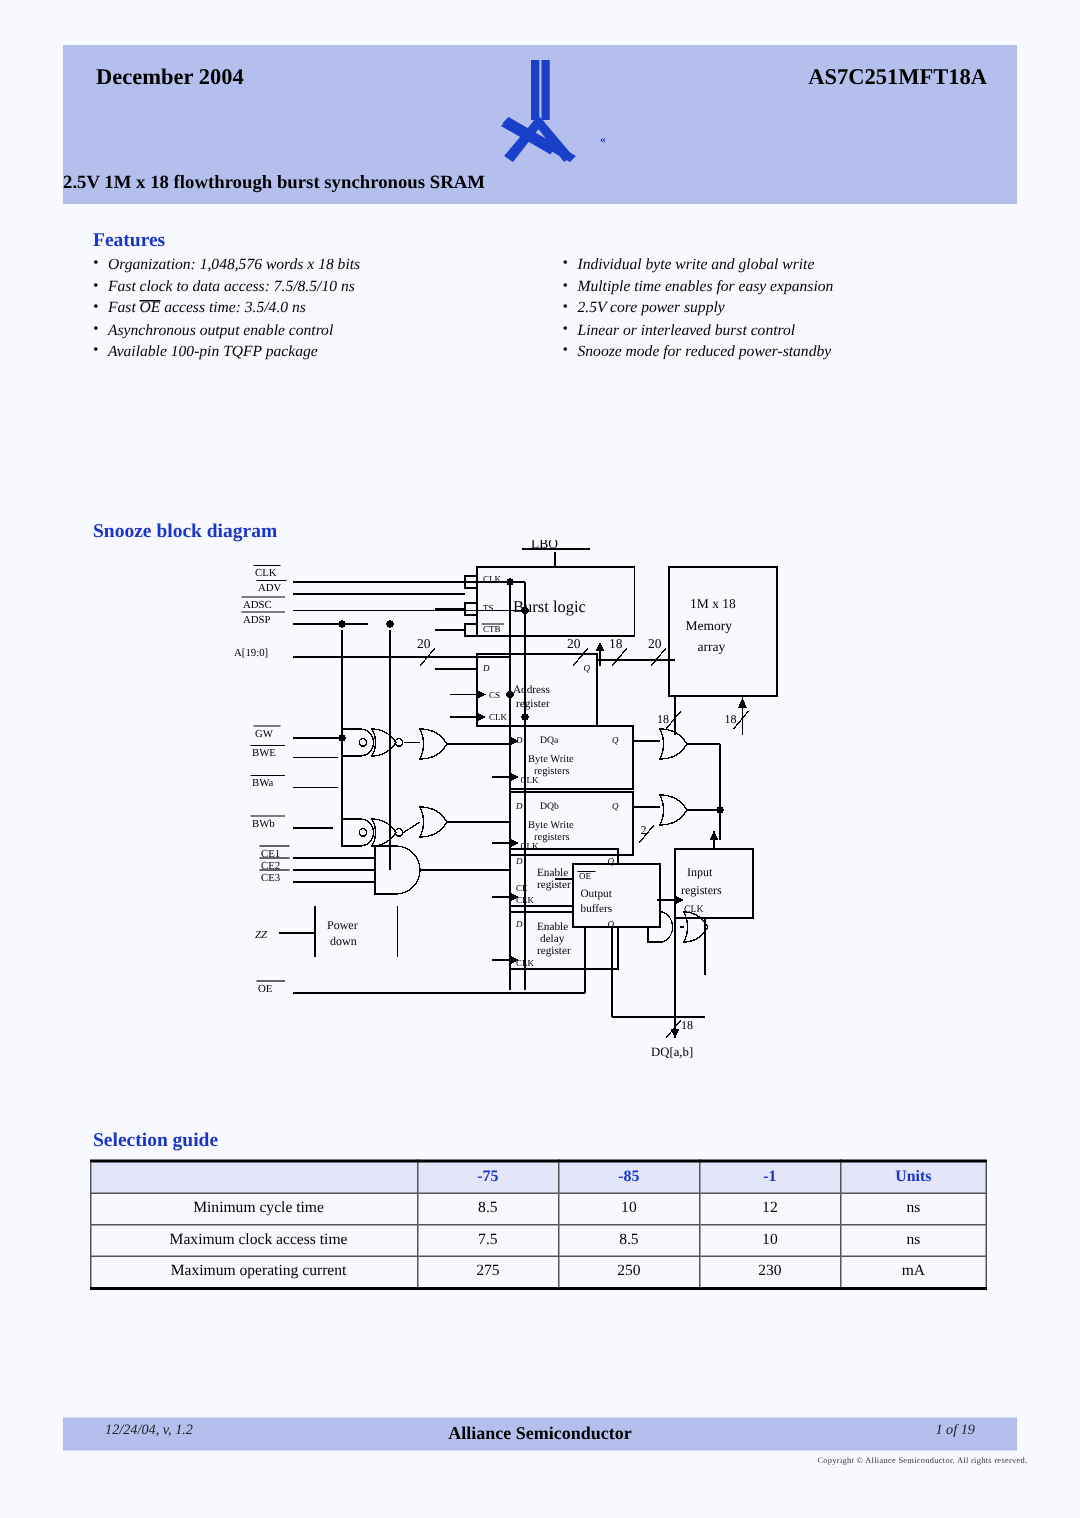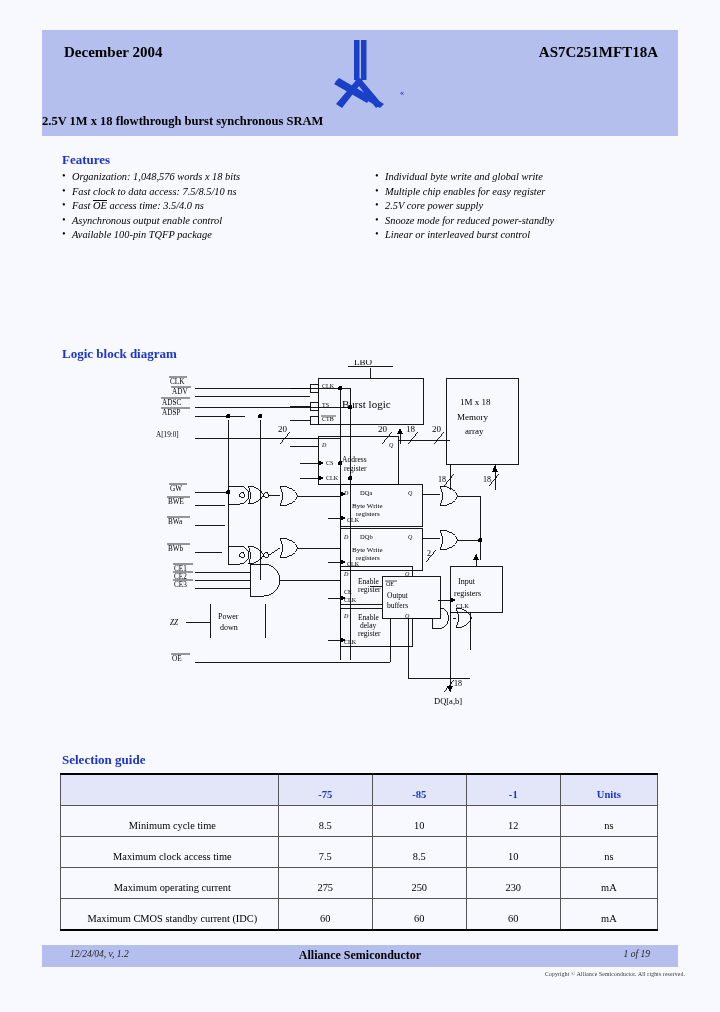--- a/index.html
+++ b/index.html
@@ -49,21 +49,21 @@
 
   
   .diagram { position: absolute; left: 150px; top: 360px; width: 400px; height: 355px; }
   .diagram svg { display: block; }
 
   
   .tbl { position: absolute; left: 60px; top: 773px; width: 598px; border-collapse: collapse; }
   .tbl td, .tbl th {
     border: 1px solid #555; font-size: 10.4px; color: #000;
     font-weight: normal; font-family: "Liberation Serif", serif;
-    padding: 12px 0 3px 0; height: 15px;
+    padding: 2px 0 3px 0; height: 15px;
   }
   .tbl thead td { background: #e2e6f8; text-align: center; font-weight: bold; color: #1a35c8; font-size: 10.6px; }
   .tbl thead td.blank { background: #e2e6f8; }
   .tbl tbody td.lbl { text-align: center; padding-left: 6px; width: 215px; }
   .tbl tbody td.val { text-align: center; width: 95px; }
   .tbl tbody td.unit { text-align: center; width: 98px; }
   .tbl tr td:first-child { border-left: 1px solid #555; }
   .tbl { border-top: 2px solid #000; border-bottom: 2px solid #000; }
 
   
@@ -112,28 +112,28 @@
       <li>Fast clock to data access: 7.5/8.5/10 ns</li>
       <li><span>Fast </span><span class="ovl">OE</span><span> access time: 3.5/4.0 ns</span></li>
       <li>Asynchronous output enable control</li>
       <li>Available 100-pin TQFP package</li>
     </ul>
   </div>
 
   <div class="feat-col" style="left:375px; top:170px; width:310px;">
     <ul>
       <li>Individual byte write and global write</li>
-      <li>Multiple chip enables for easy register</li>
+      <li>Multiple time enables for easy expansion</li>
       <li>2.5V core power supply</li>
+      <li>Linear or interleaved burst control</li>
       <li>Snooze mode for reduced power-standby</li>
-      <li>Linear or interleaved burst control</li>
     </ul>
   </div>
 
-  <div class="sec-head" style="left:62px; top:346px;">Logic block diagram</div>
+  <div class="sec-head" style="left:62px; top:346px;">Snooze block diagram</div>
 
   <div class="diagram">
     <svg width="400" height="355" viewBox="0 0 400 355">
       <g stroke="#000" stroke-width="0.9" fill="none" shape-rendering="crispEdges">
 
         <line x1="45" y1="28" x2="200" y2="28"></line>
         <line x1="45" y1="36" x2="160" y2="36"></line>
         <line x1="45" y1="47" x2="200" y2="47"></line>
         <line x1="45" y1="56" x2="95" y2="56"></line>
         <line x1="45" y1="78" x2="190" y2="78"></line>
@@ -408,27 +408,20 @@
         <td class="val">10</td>
         <td class="unit">ns</td>
       </tr>
       <tr>
         <td class="lbl">Maximum operating current</td>
         <td class="val">275</td>
         <td class="val">250</td>
         <td class="val">230</td>
         <td class="unit">mA</td>
       </tr>
-      <tr>
-        <td class="lbl">Maximum CMOS standby current (IDC)</td>
-        <td class="val">60</td>
-        <td class="val">60</td>
-        <td class="val">60</td>
-        <td class="unit">mA</td>
-      </tr>
     </tbody>
   </table>
 
   <div class="footer">
     <div class="ft-date">12/24/04, v, 1.2</div>
     <div class="ft-company">Alliance Semiconductor</div>
     <div class="ft-page">1 of 19</div>
   </div>
   <div class="ft-copy">Copyright © Alliance Semiconductor. All rights reserved.</div>
 

